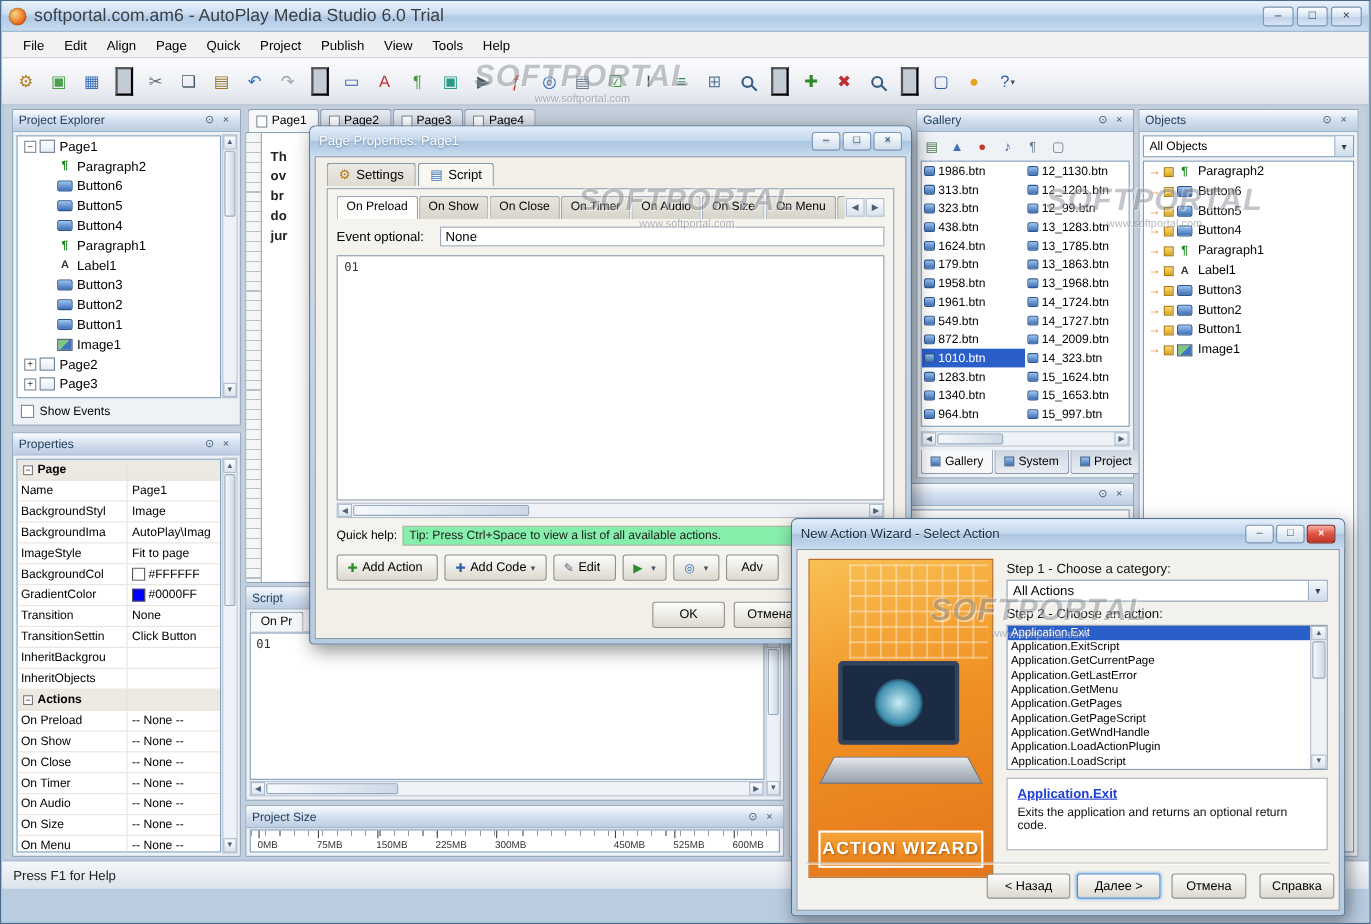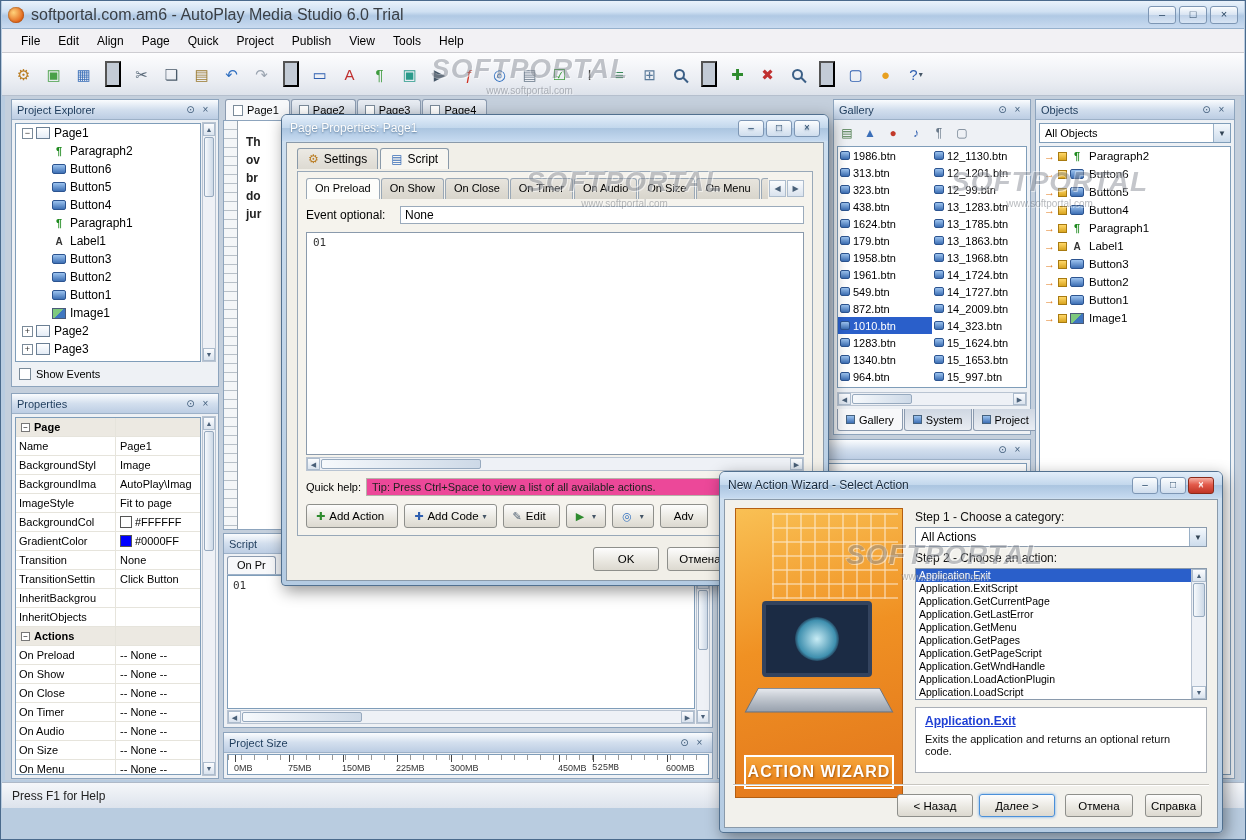--- a/index.html
+++ b/index.html
@@ -193,21 +193,21 @@
     background:linear-gradient(#fbfcfe,#dae3ee);border:1px solid #adbccd;color:#4a6078;}
   .ev-vars{position:absolute;left:8px;right:8px;top:33px;height:20px;display:flex;align-items:center;font-size:12px;}
   .ev-vars-label{width:94px;flex:none;}
   .ev-field{flex:1;height:18px;background:#fff;border:1px solid #9aaabb;padding-left:4px;
     display:flex;align-items:center;font-size:12px;}
   .pp-editor{position:absolute;left:8px;right:8px;top:60px;bottom:80px;background:#fff;
     border:1px solid #8a9aac;font-family:"DejaVu Sans Mono",monospace;font-size:11px;color:#333;padding:3px 6px;}
   #pp-hsb{left:8px;right:8px;bottom:64px;height:14px;}
   .pp-quick{position:absolute;left:8px;right:8px;bottom:38px;height:20px;display:flex;align-items:center;gap:5px;font-size:11px;}
   .pp-quick-label{flex:none;}
-  .pp-quick-field{flex:1;height:18px;background:#ec4899;border:1px solid #b6b3aa;display:flex;
+  .pp-quick-field{flex:1;height:18px;background:#86efac;border:1px solid #b6b3aa;display:flex;
     align-items:center;padding-left:5px;font-size:11px;color:#222;}
   .pp-quick-btn{width:20px;height:18px;border:1px solid #8e8f8b;border-radius:3px;
     background:linear-gradient(#fdfdfc,#e6e4dc);font-size:11px;color:#2f6fc0;line-height:16px;text-align:center;flex:none;}
   .pp-actions{position:absolute;left:8px;bottom:6px;height:26px;display:flex;gap:6px;align-items:center;}
   .btn{border:1px solid #8e8f8b;border-radius:3px;background:linear-gradient(#fdfdfd,#e9e7e0 60%,#dcd9d0);
     font-size:11.5px;height:24px;padding:0 9px;display:flex;align-items:center;gap:4px;font-family:inherit;}
   .btn .glyph{font-size:11px;}
   .btn .dd{font-size:8px;color:#456;}
   .pp-ok{position:absolute;bottom:9px;left:306px;width:66px;height:24px;justify-content:center;}
   .pp-cancel{position:absolute;bottom:9px;left:380px;width:66px;height:24px;justify-content:center;overflow:hidden;}
@@ -240,21 +240,21 @@
   .wiz-item.selected{background:#2a5fca;color:#fff;}
   #wiz-vsb{right:0;top:0;bottom:0;width:15px;border:none;border-left:1px solid #b9c4d2;}
   .wiz-info{margin-top:7px;height:66px;border:1px solid #aab0b8;background:#fff;padding:6px 9px;}
   .wiz-link{color:#1f3fd4;font-weight:bold;text-decoration:underline;font-size:12px;display:inline-block;}
   .wiz-desc{font-size:11px;margin-top:5px;color:#111;}
   .wiz-sep{position:absolute;left:8px;right:8px;bottom:42px;height:1px;background:#c8c6c0;box-shadow:0 1px 0 #fff;}
   .wiz-btn{position:absolute;bottom:10px;height:23px;justify-content:center;}
   #wiz-back{left:172px;width:76px;}
   #wiz-next{left:254px;width:76px;border:1px solid #4a90d9;box-shadow:0 0 3px #6aa5e5;}
   #wiz-cancel{left:340px;width:68px;}
-  #wiz-help{left:420px;width:57px;}
+  #wiz-help{left:420px;width:68px;}
 
   
   .watermark{position:absolute;z-index:200;pointer-events:none;opacity:.5;text-align:center;}
   .wm-text{font-size:28px;font-weight:bold;font-style:italic;color:#8a8f98;letter-spacing:1px;
     text-shadow:1px 1px 0 #fff,-1px -1px 0 rgba(255,255,255,.8);}
   .wm-url{font-size:10px;color:#6f747c;text-shadow:1px 1px 0 #fff;}
 </style>
 </head>
 <body>
 
@@ -1083,21 +1083,21 @@
     </div>
     <div class="size-ruler">
 
     <span class="tick-label" style="left: 6px;">0MB</span>
         <span class="tick-label" style="left: 60px;">75MB</span>
         <span class="tick-label" style="left: 114px;">150MB</span>
         <span class="tick-label" style="left: 168px;">225MB</span>
         <span class="tick-label" style="left: 222px;">300MB</span>
         <span class="tick-label" style="left: 276px; margin-top: 28px;">375MB</span>
         <span class="tick-label" style="left: 330px;">450MB</span>
-        <span class="tick-label" style="left: 364px; font-family: Liberation Mono, monospace;">525MB</span>
+        <span class="tick-label" style="left: 384px;">525MB</span>
         <span class="tick-label" style="left: 438px;">600MB</span>
       </div>
   </div>
 
   <div class="statusbar">
     <span>Press F1 for Help</span>
   </div>
 
   <div class="dialog" id="page-props">
     <div class="dlg-title">

